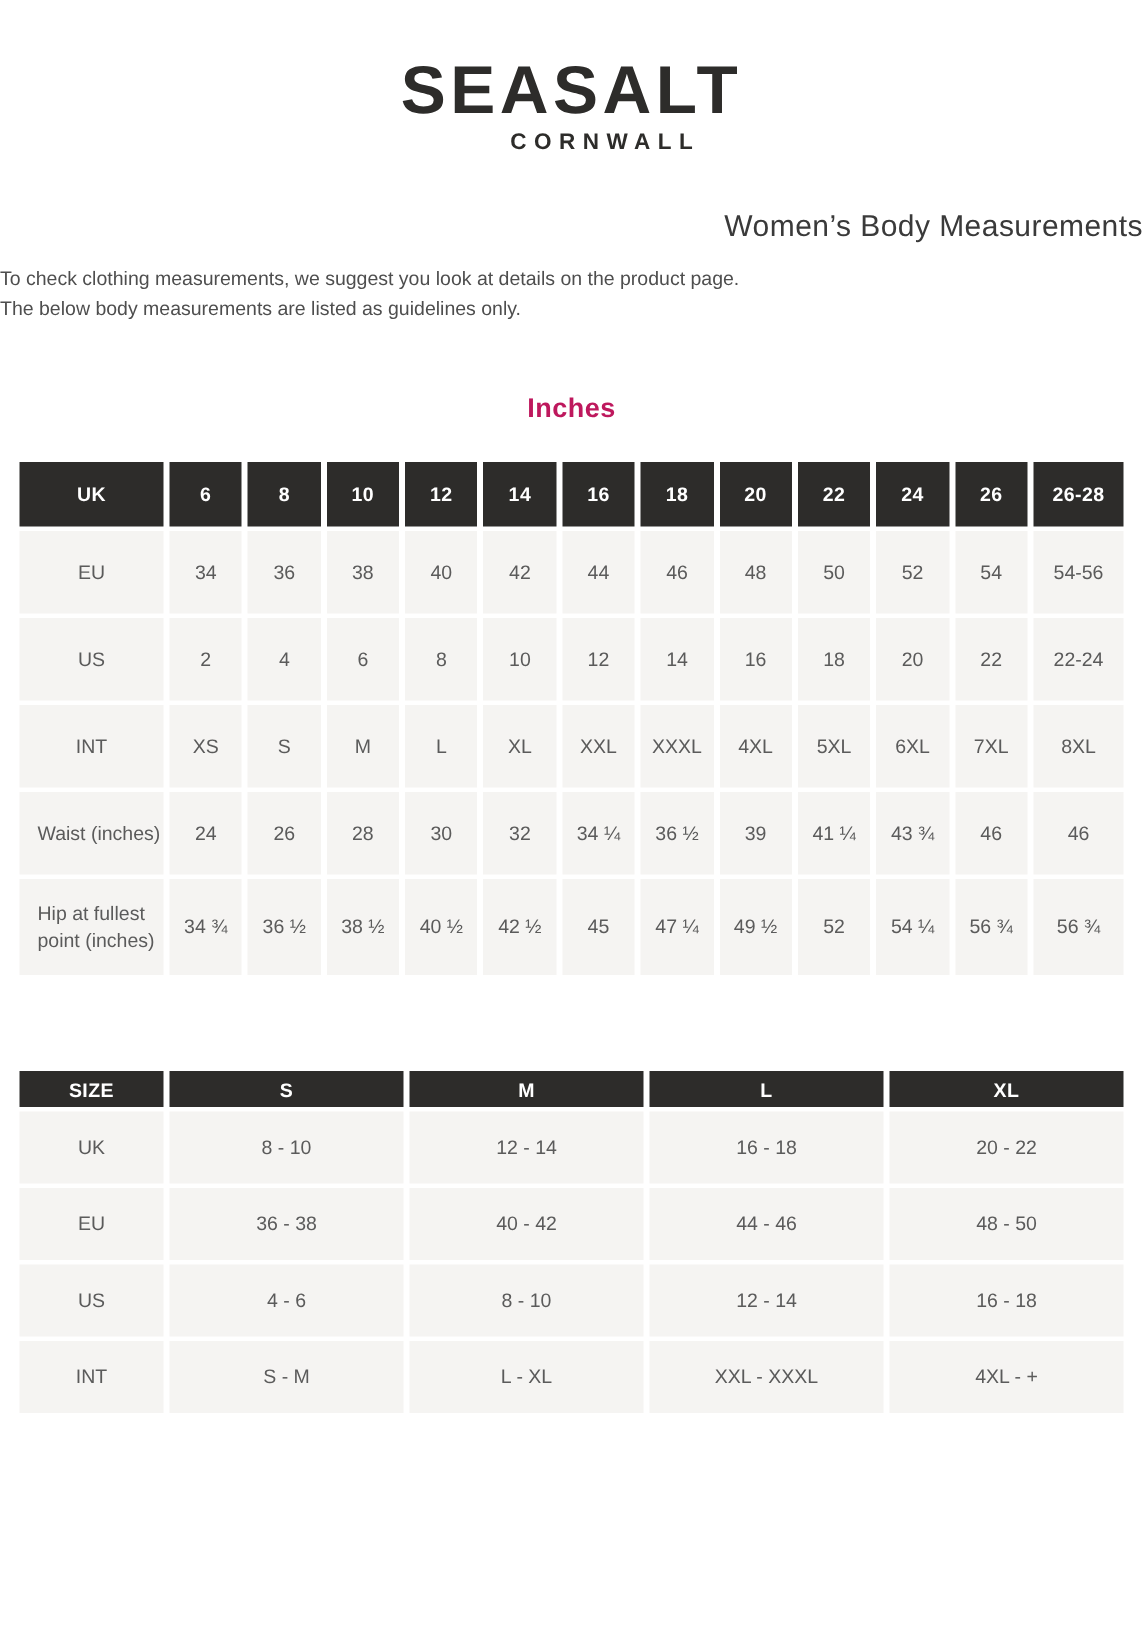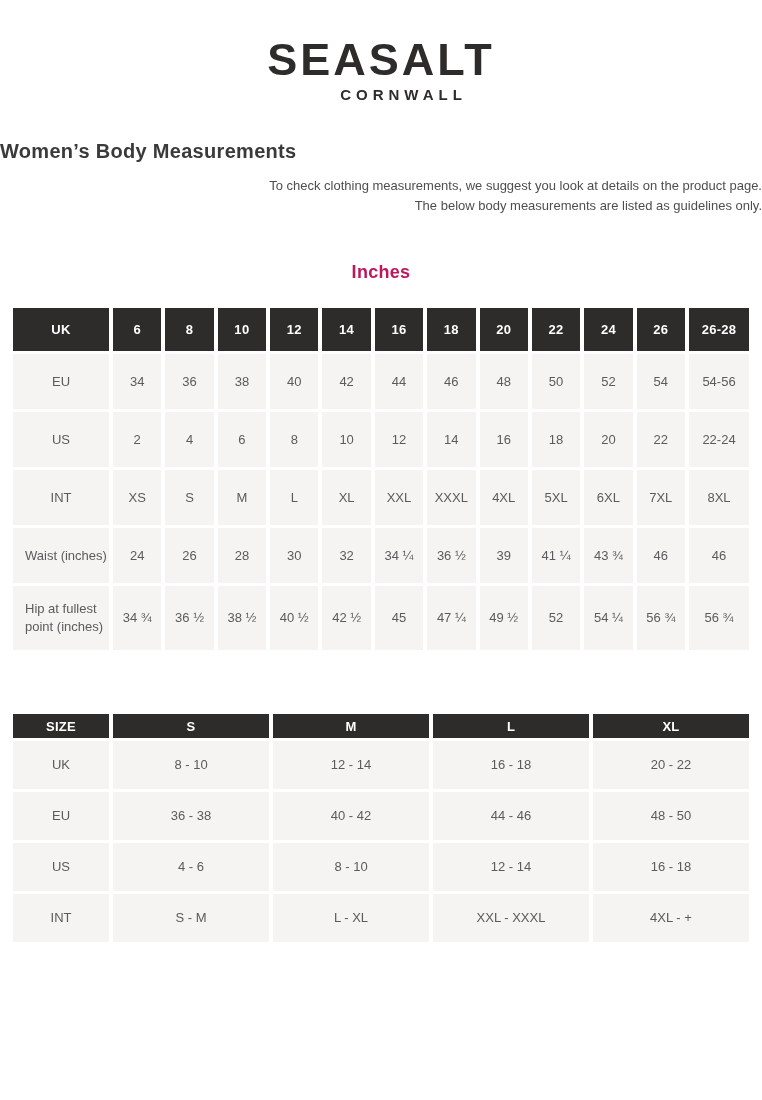--- a/index.html
+++ b/index.html
@@ -24,25 +24,25 @@
     font-size:45px;font-weight:800;letter-spacing:3px;
     color:var(--brand-text);line-height:1.0;
   }
   .brand-sub{
     font-size:15px;font-weight:700;letter-spacing:5px;
     color:var(--brand-text);margin-top:4px;padding-left:45px;
   }
 
   
   .page-title{
-    font-size:20px;font-weight:700;color:#3a3a3a;text-align:left;
+    font-size:20px;font-weight:400;color:#3a3a3a;text-align:right;
     margin:37px 0 0;letter-spacing:0.3px;
   }
   .intro-line{
-    font-size:13px;color:#4e4e4e;text-align:right;
+    font-size:13px;color:#4e4e4e;text-align:left;
     margin:0;line-height:19.5px;
   }
   .intro-line.first{margin-top:13px;}
 
   .units-heading{
     font-size:18px;font-weight:700;color:#be185d;text-align:center;
     margin:47px 0 0;letter-spacing:0.3px;
   }
 
   

